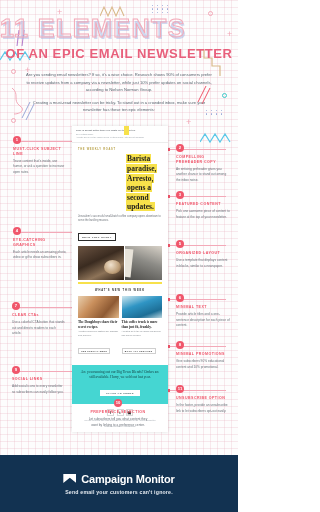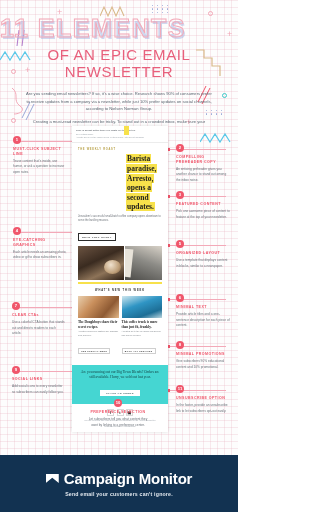--- a/index.html
+++ b/index.html
@@ -36,22 +36,22 @@
     font-size: 25px;
     font-weight: bold;
     letter-spacing: 1.5px;
     color: transparent;
     -webkit-text-stroke: 1px #f3a9b8;
     text-shadow: 1.5px 1.5px 0 rgba(150,170,225,0.45);
     line-height: 1;
   }
   .hero-sub {
     text-align: center;
-    font-size: 15px;
-    font-weight: normal;
+    font-size: 13px;
+    font-weight: bold;
     letter-spacing: 0.6px;
     color: #e8607c;
     margin-top: 5px;
   }
   .hero-body {
     margin: 10px auto 0;
     width: 186px;
     font-size: 4.1px;
     line-height: 1.85;
     text-align: center;
@@ -203,21 +203,21 @@
     background: #123251;
     display: flex; flex-direction: column;
     align-items: center; justify-content: center;
   }
   .brand-row { display: flex; align-items: center; gap: 5px; }
   .brand-mark {
     width: 13px; height: 9px; background: #ffffff;
     clip-path: polygon(0 0, 100% 0, 100% 100%, 50% 42%, 0 100%);
   }
   .brand-name {
-    color: #ffffff; font-size: 15px; font-weight: bold; letter-spacing: -0.2px;
+    color: #ffffff; font-size: 11px; font-weight: bold; letter-spacing: -0.2px;
   }
   .brand-tag {
     color: #e4eaf0; font-size: 5.2px; margin-top: 4px; letter-spacing: 0.2px; font-weight: bold;
   }
 </style>
 </head>
 <body>
 
 <div class="page">
   <div class="grid"></div>

